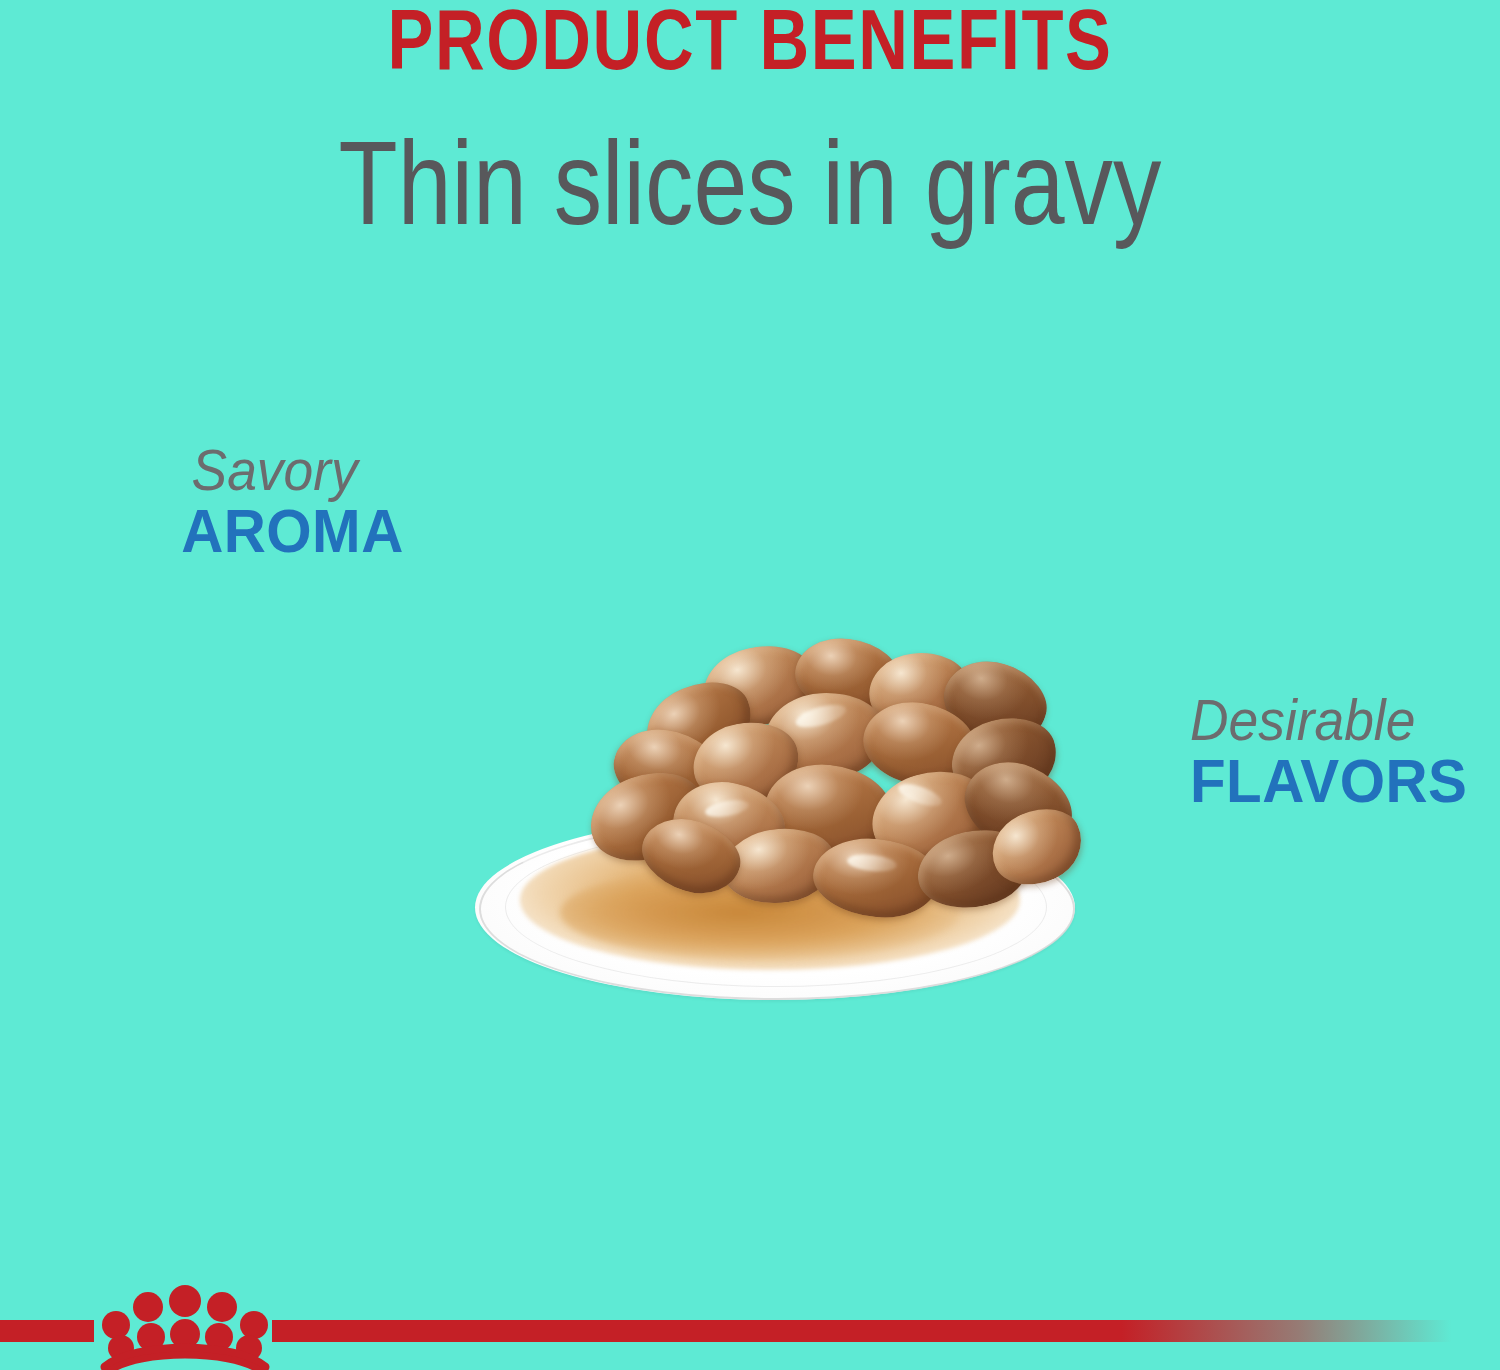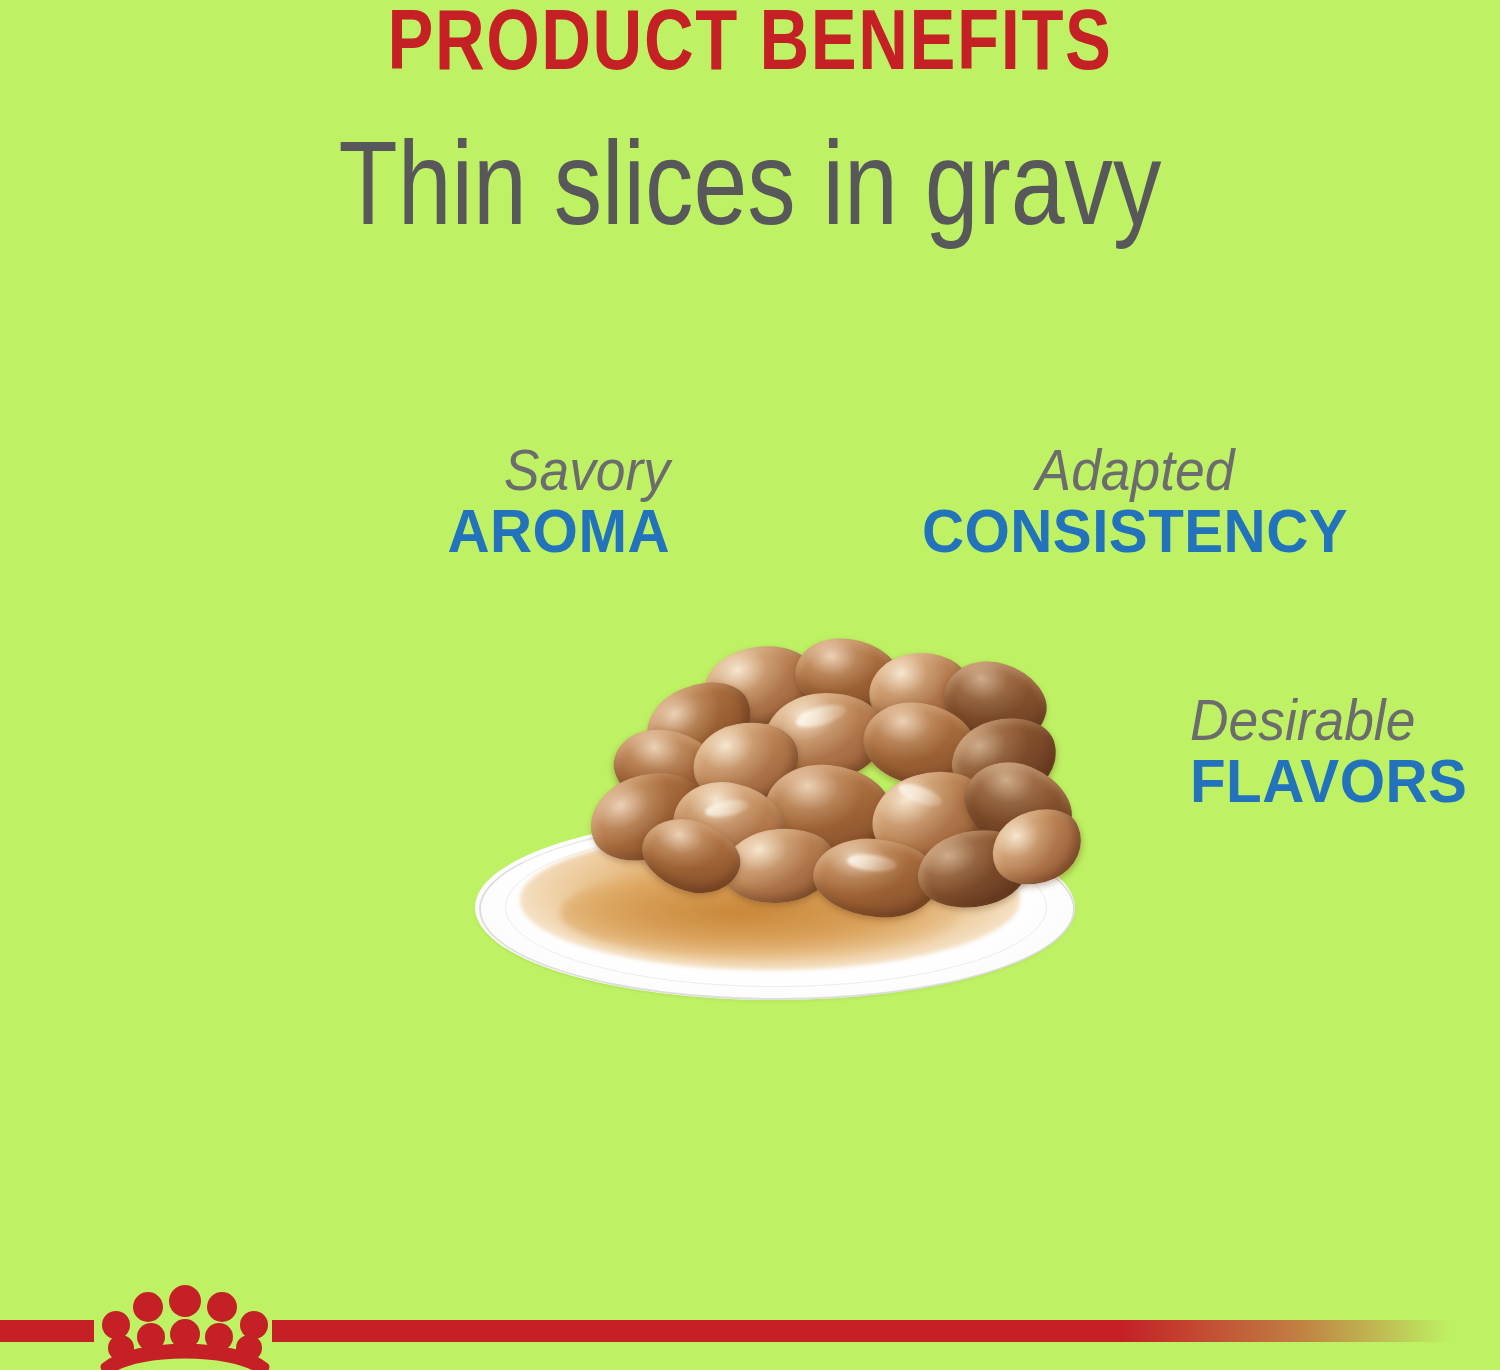--- a/index.html
+++ b/index.html
@@ -4,21 +4,21 @@
 <title>Product Benefits</title>
 <style>
   html,body{margin:0;padding:0;}
   body{
     width:1500px;height:1370px;
     background:#ffffff;
     font-family:"Liberation Sans", sans-serif;
     overflow:hidden;
     position:relative;
   }
-  #stage{position:relative;width:1500px;height:1370px;overflow:hidden;background:#bef264;}
+  #stage{position:relative;width:1500px;height:1370px;overflow:hidden;background:#5eead4;}
 
   
   .title{
     position:absolute;left:0;top:-6px;width:1500px;
     text-align:center;
     font-family:"Liberation Sans Narrow","Liberation Sans",sans-serif;
     font-weight:700;
     font-size:86px;
     letter-spacing:2px;
     color:#C42026;
@@ -50,21 +50,21 @@
     transform:scaleX(0.92);
   }
   .benefit .key{
     display:block;
     font-family:"Liberation Sans Narrow","Liberation Sans",sans-serif;
     font-weight:700;
     font-size:62px;color:#2272BC;
     letter-spacing:0.5px;
     transform:scaleX(0.94);
   }
-  .b-aroma{left:150px;top:440px;width:520px;text-align:right;}
+  .b-aroma{left:150px;top:440px;width:520px;text-align:left;}
   .b-aroma .lead{transform-origin:100% 50%;}
   .b-aroma .key{transform-origin:100% 50%;}
 
   .b-consistency{left:880px;top:440px;width:510px;text-align:center;}
   .b-consistency .lead{transform-origin:50% 50%;}
   .b-consistency .key{transform-origin:50% 50%;}
 
   .b-texture{left:20px;top:690px;width:440px;text-align:right;}
   .b-texture .lead{transform-origin:100% 50%;}
   .b-texture .key{transform-origin:100% 50%;}
@@ -159,24 +159,20 @@
 <div id="stage">
 
   <div class="title">PRODUCT BENEFITS</div>
   <div class="subtitle">Thin slices in gravy</div>
 
   <div class="benefit b-aroma">
     <span class="lead">Savory</span>
     <span class="key">AROMA</span>
   </div>
 
-  <div class="benefit b-consistency">
-    <span class="lead">Adapted</span>
-    <span class="key">CONSISTENCY</span>
-  </div>
 
 
   <div class="benefit b-flavors">
     <span class="lead">Desirable</span>
     <span class="key">FLAVORS</span>
   </div>
 
   <div class="food-wrap">
     <div class="plate"></div>
     <div class="plate-rim"></div>

